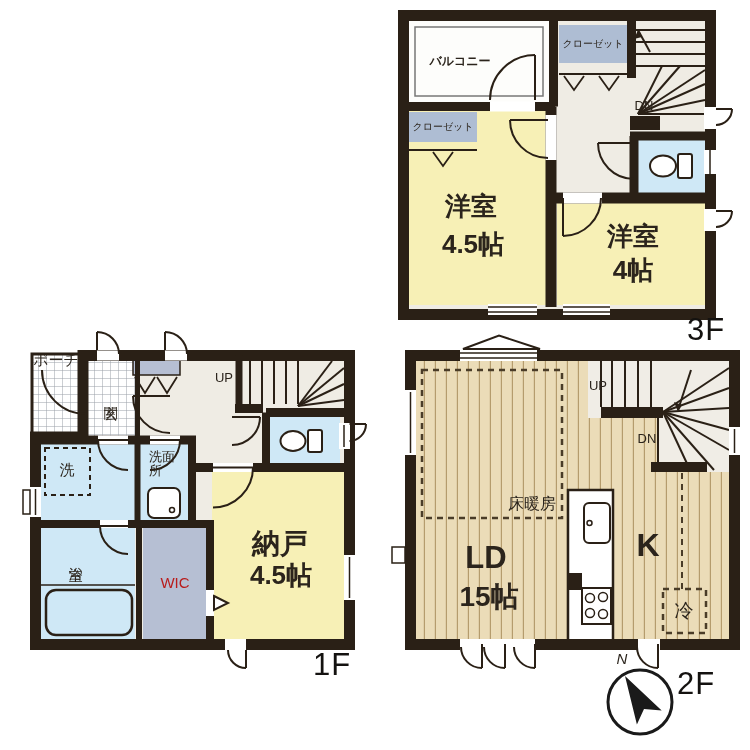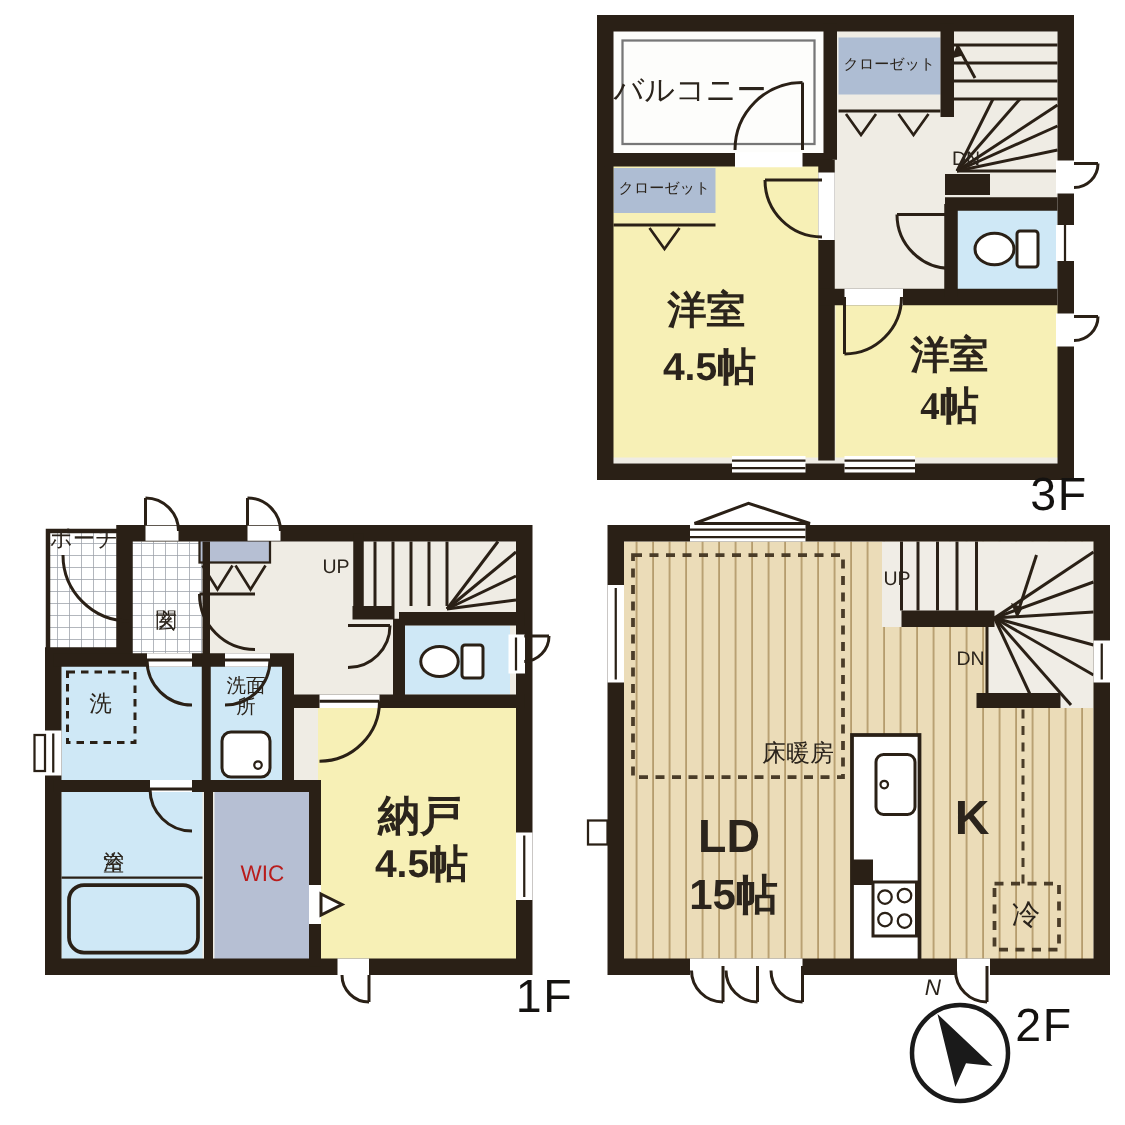--- a/index.html
+++ b/index.html
@@ -1,21 +1,21 @@
 <!DOCTYPE html>
 <html><head>
 <meta charset="utf-8">
 <style>
   html,body{margin:0;padding:0;background:#ffffff;}
   #canvas{position:relative;width:750px;height:750px;background:#ffffff;overflow:hidden;
           font-family:"Liberation Sans","DejaVu Sans",sans-serif;}
   .floor{position:absolute;}
   .floor svg{position:absolute;left:0;top:0;overflow:visible;}
   .lbl{position:absolute;transform:translate(-50%,-50%);white-space:nowrap;
-       color:#2b241c;text-align:center;line-height:1.05;font-weight:bold;}
+       color:#2b241c;text-align:left;line-height:1.05;font-weight:bold;}
   .lbl.light{font-weight:normal;}
   .wrap{white-space:normal;}
   .v{writing-mode:vertical-rl;text-orientation:upright;letter-spacing:1px;}
   .fl{font-size:31px;color:#141210;font-weight:normal;letter-spacing:1px;}
 </style>
 </head>
 <body>
 
 <div id="canvas">
 
@@ -97,28 +97,28 @@
         <rect x="306" y="142" width="12" height="24" fill="#ffffff" stroke="none"></rect>
         <line x1="312" y1="142" x2="312" y2="166"></line>
         <rect x="306" y="99" width="12" height="22" fill="#ffffff" stroke="none"></rect>
         <line x1="318" y1="101" x2="334" y2="101" stroke-width="2"></line>
           <path d="M 334 101 A 16 16 0 0 1 318 117" stroke-width="2"></path>
         <rect x="306" y="201" width="12" height="22" fill="#ffffff" stroke="none"></rect>
         <line x1="318" y1="203" x2="334" y2="203" stroke-width="2"></line>
           <path d="M 334 203 A 16 16 0 0 1 318 219" stroke-width="2"></path>
       </g>
     </svg>
-    <div class="lbl light" style="left:62px;top:53px;font-size:20px;">バルコニー</div>
+    <div class="lbl light" style="left:62px;top:53px;font-size:12px;font-weight:bold;">バルコニー</div>
     <div class="lbl light" style="left:195px;top:36px;font-size:10px;">クローゼット</div>
     <div class="lbl light" style="left:45px;top:119px;font-size:10px;">クローゼット</div>
     <div class="lbl light" style="left:246px;top:98px;font-size:13px;">DN</div>
     <div class="lbl" style="left:73px;top:199px;font-size:26px;">洋室</div>
     <div class="lbl" style="left:75px;top:237px;font-size:26px;">4.5帖</div>
     <div class="lbl" style="left:235px;top:229px;font-size:26px;">洋室</div>
-    <div class="lbl" style="left:235px;top:263px;font-size:26px;font-family:Liberation Serif, serif;">4帖</div>
+    <div class="lbl" style="left:235px;top:263px;font-size:26px;">4帖</div>
     <div class="lbl fl" style="left:308px;top:322px;">3F</div>
   </section>
 
   <section class="floor" style="left:22px;top:338px;width:360px;height:356px;">
     <svg width="360" height="356" viewBox="0 0 360 356">
       <defs>
         <pattern id="tile1" width="8" height="8" patternUnits="userSpaceOnUse">
           <rect width="8" height="8" fill="#ffffff"></rect>
           <path d="M8 0H0V8" stroke="#9aa0a8" stroke-width="1" fill="none"></path>
         </pattern>
@@ -222,21 +222,21 @@
     </svg>
     <div class="lbl light" style="left:34px;top:22px;font-size:15px;">ポーチ</div>
     <div class="lbl light v" style="left:89px;top:58px;font-size:14px;">玄関</div>
     <div class="lbl light" style="left:202px;top:40px;font-size:13px;">UP</div>
     <div class="lbl light" style="left:45px;top:132px;font-size:15px;">洗</div>
     <div class="lbl light wrap" style="left:142px;top:126px;font-size:13px;width:30px;">洗面所</div>
     <div class="lbl light v" style="left:54px;top:219px;font-size:14px;">浴室</div>
     <div class="lbl light" style="left:153px;top:245px;font-size:15px;color:#b91c1c;">WIC</div>
     <div class="lbl" style="left:258px;top:206px;font-size:28px;">納戸</div>
     <div class="lbl" style="left:259px;top:238px;font-size:26px;">4.5帖</div>
-    <div class="lbl fl" style="left:310px;top:327px;margin-left:31px;">1F</div>
+    <div class="lbl fl" style="left:310px;top:327px;">1F</div>
   </section>
 
   <section class="floor" style="left:392px;top:330px;width:366px;height:420px;">
     <svg width="366" height="420" viewBox="0 0 366 420">
       <defs>
         <pattern id="wood2" width="11" height="11" patternUnits="userSpaceOnUse">
           <rect width="11" height="11" fill="#ebdcb8"></rect>
           <line x1="10.4" y1="0" x2="10.4" y2="11" stroke="#b59c6d" stroke-width="1.2"></line>
         </pattern>
       </defs>

